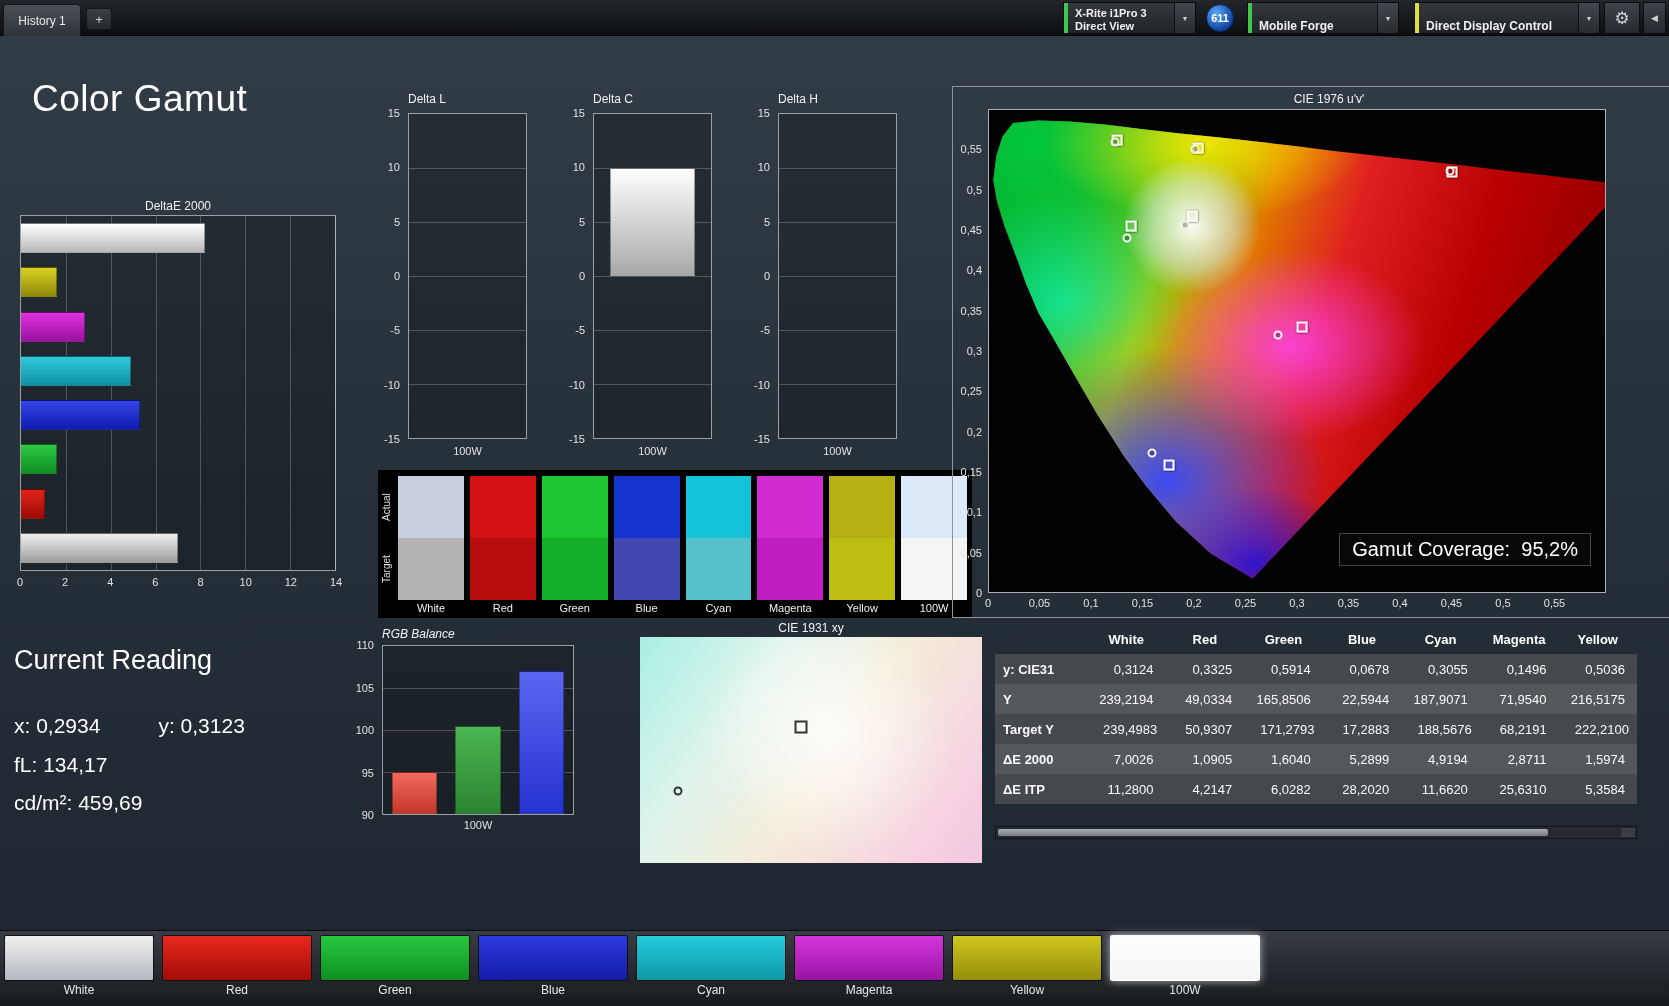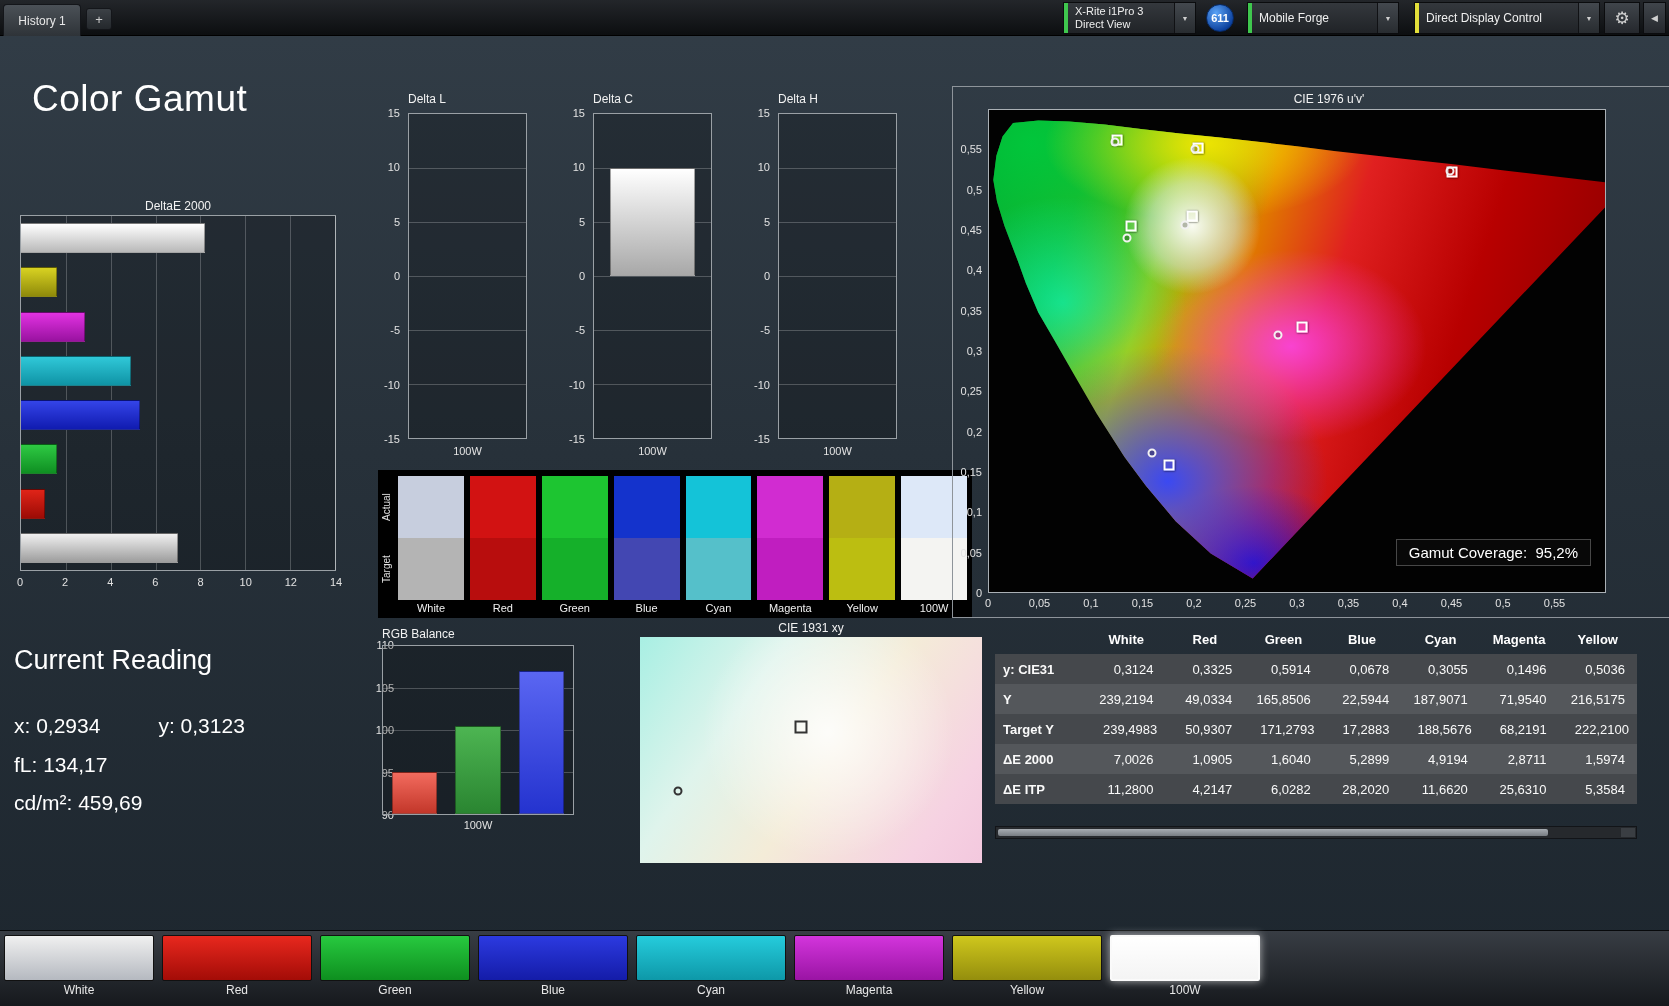--- a/index.html
+++ b/index.html
@@ -6,21 +6,21 @@
   html,body{width:1669px;height:1006px;overflow:hidden;}
   body{font-family:"Liberation Sans","DejaVu Sans",sans-serif;background:#10151a;color:#fff;position:relative;}
   .app{position:absolute;width:1669px;height:1006px;background:linear-gradient(180deg,#323d47 0%,#27313a 45%,#1d262e 100%);}
 
   
   .topbar{position:absolute;left:0;top:0;width:100%;height:36px;background:linear-gradient(180deg,#23262a,#0c0e10);border-bottom:1px solid #000;z-index:5;}
   .tab{position:absolute;left:3px;top:4px;width:78px;height:32px;background:linear-gradient(180deg,#4b5157,#2e3338);border:1px solid #14161a;border-bottom:none;border-radius:4px 4px 0 0;display:flex;align-items:center;justify-content:center;font-size:12px;color:#e8e8e8;cursor:pointer;}
   .tab-add{position:absolute;left:86px;top:8px;width:26px;height:22px;background:linear-gradient(180deg,#3c4146,#24282c);border:1px solid #14161a;border-radius:3px;display:flex;align-items:center;justify-content:center;font-size:13px;color:#cfcfcf;cursor:pointer;}
   .dd{position:absolute;top:2px;height:32px;display:flex;align-items:stretch;background:linear-gradient(180deg,#34383d,#202327);border:1px solid #0b0c0e;cursor:pointer;}
   .dd-accent{width:4px;}
-  .dd-label{flex:1;display:flex;flex-direction:column;justify-content:center;padding:0 7px;font-size:11px;line-height:13px;color:#f0f0f0;white-space:nowrap;}
+  .dd-label{flex:1;display:flex;flex-direction:column;justify-content:flex-end;padding:0 7px;font-size:11px;line-height:13px;color:#f0f0f0;white-space:nowrap;font-weight:bold;}
   .dd-label.single{font-size:12px;}
   .dd-arrow{width:21px;border-left:1px solid #101114;background:linear-gradient(180deg,#43484e,#282c30);display:flex;align-items:center;justify-content:center;font-size:7px;color:#cfcfcf;}
   .dd-meter{left:1063px;width:133px;}
   .badge{position:absolute;left:1206px;top:4px;width:28px;height:28px;border-radius:50%;background:radial-gradient(circle at 35% 30%,#5aa3f7,#0b3f9b 75%);border:1px solid #072a66;display:flex;align-items:center;justify-content:center;font-size:11px;font-weight:bold;color:#fff;}
   .dd-source{left:1247px;width:152px;}
   .dd-workflow{left:1414px;width:186px;}
   .iconbtn{position:absolute;top:2px;height:32px;background:linear-gradient(180deg,#40454b,#25282d);border:1px solid #0b0c0e;display:flex;align-items:center;justify-content:center;color:#d0d0d0;cursor:pointer;}
   .gear{left:1604px;width:36px;font-size:17px;}
   .collapse{left:1643px;width:23px;font-size:9px;}
 
@@ -42,22 +42,22 @@
 
   
   .dchart{position:absolute;top:92px;width:150px;height:372px;}
   #chart-delta_l{left:378px;} #chart-delta_c{left:563px;} #chart-delta_h{left:748px;}
   .dchart-title{position:absolute;left:30px;top:0;width:119px;text-align:left;font-size:12px;color:#f2f2f2;}
   .dchart-ylabels{position:absolute;left:0;top:21px;width:26px;height:326px;}
   .dchart-plot{position:absolute;left:30px;top:21px;width:119px;height:326px;background:rgba(0,0,0,0.22);border:1px solid #9aa0a5;}
   .dchart-xlabel{position:absolute;left:30px;top:353px;width:119px;text-align:center;font-size:11px;color:#e2e2e2;}
   .vbar{position:absolute;border:1px solid rgba(0,0,0,0.35);}
   #chart-rgb_balance{left:352px;top:627px;width:222px;height:210px;}
-  #chart-rgb_balance .dchart-title{width:192px;}
-  #chart-rgb_balance .dchart-ylabels{top:18px;height:170px;margin-left:20px;}
+  #chart-rgb_balance .dchart-title{width:192px;font-style:italic;}
+  #chart-rgb_balance .dchart-ylabels{top:18px;height:170px;}
   #chart-rgb_balance .dchart-plot{top:18px;width:192px;height:170px;}
   #chart-rgb_balance .dchart-xlabel{top:192px;width:192px;}
 
   
   .swatchstrip{position:absolute;left:378px;top:470px;width:594px;height:148px;background:#000;}
   .swrot{position:absolute;left:3px;width:14px;font-size:10px;color:#e0e0e0;writing-mode:vertical-rl;transform:rotate(180deg);text-align:center;}
   .swrot.a{top:8px;height:58px;}
   .swrot.t{top:70px;height:58px;}
   .swcols{position:absolute;left:20px;top:6px;right:5px;bottom:3px;display:grid;grid-template-columns:repeat(8,1fr);gap:6px;}
   .swcol{display:flex;flex-direction:column;}
@@ -78,21 +78,21 @@
       radial-gradient(ellipse 26% 28% at 29% 77%, rgba(50,70,255,0.95), rgba(50,70,255,0) 100%),
       radial-gradient(ellipse 18% 16% at 43% 94%, rgba(40,10,200,0.95), rgba(40,10,200,0) 100%),
       radial-gradient(ellipse 40% 45% at 7% 7%, rgba(0,200,60,0.95), rgba(0,150,40,0) 100%),
       linear-gradient(108deg,#00952c 0%,#2fae22 15%,#b8c400 28%,#e07800 40%,#e02020 52%,#b80000 70%,#7a0000 100%);}
   .cie-ylabels{position:absolute;left:0;top:22px;width:32px;height:484px;}
   .cie-ylabels .cytick{position:absolute;right:3px;transform:translateY(-50%);font-size:11px;color:#e2e2e2;}
   .cie-xlabels{position:absolute;left:35px;top:510px;width:618px;height:14px;}
   .cie-xlabels .cxtick{position:absolute;transform:translateX(-50%);font-size:11px;color:#e2e2e2;}
   .sq-marker{position:absolute;width:11px;height:11px;border:2px solid #fff;transform:translate(-50%,-50%);box-shadow:0 0 2px rgba(0,0,0,0.8);}
   .ci-marker{position:absolute;width:9px;height:9px;border:2px solid #f2f2f2;border-radius:50%;transform:translate(-50%,-50%);background:rgba(0,0,0,0.25);}
-  .gamut-cov{position:absolute;right:14px;bottom:26px;font-size:15px;color:#fff;background:rgba(15,15,15,0.55);border:1px solid rgba(190,190,190,0.35);padding:4px 12px;white-space:pre;}
+  .gamut-cov{position:absolute;right:14px;bottom:26px;font-size:20px;color:#fff;background:rgba(15,15,15,0.55);border:1px solid rgba(190,190,190,0.35);padding:4px 12px;white-space:pre;}
 
   
   .cr-title{position:absolute;left:14px;top:645px;font-size:27px;color:#fff;}
   .cr-line1{position:absolute;left:14px;top:714px;font-size:21px;display:flex;gap:58px;}
   .cr-line2{position:absolute;left:14px;top:753px;font-size:21px;}
   .cr-line3{position:absolute;left:14px;top:791px;font-size:21px;}
 
   
   .cie31-title{position:absolute;left:640px;top:621px;width:342px;text-align:center;font-size:12px;color:#f2f2f2;}
   .cie31-chart{position:absolute;left:640px;top:637px;width:342px;height:226px;

